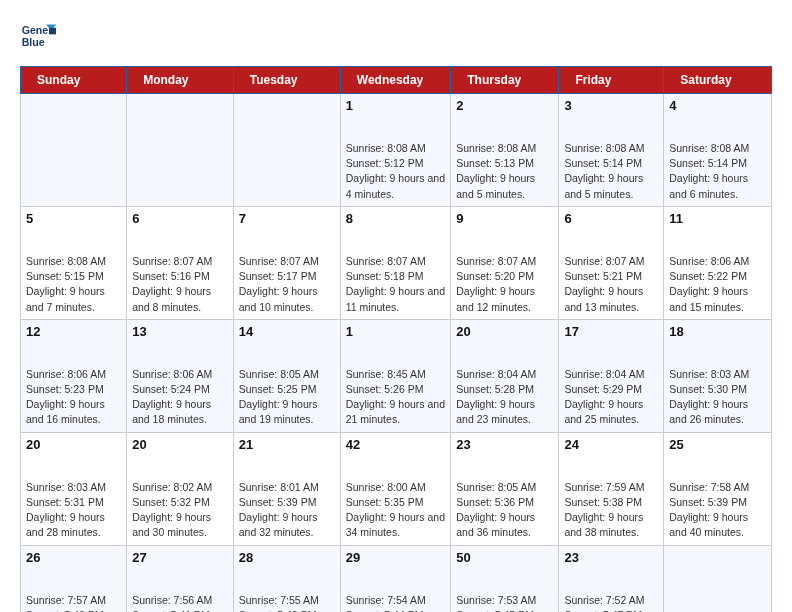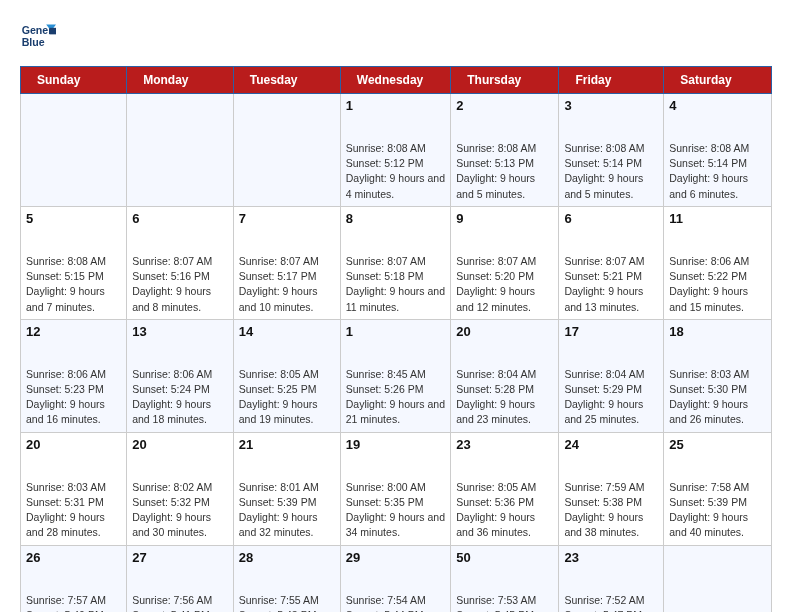--- a/index.html
+++ b/index.html
@@ -282,21 +282,21 @@
 and 30 minutes.</div>
           </td>
           <td>
             <span class="day-num">21</span>
             <div class="day-info">Sunrise: 8:01 AM
 Sunset: 5:39 PM
 Daylight: 9 hours
 and 32 minutes.</div>
           </td>
           <td>
-            <span class="day-num">19</span>
+            <span class="day-num">42</span>
             <div class="day-info">Sunrise: 8:00 AM
 Sunset: 5:35 PM
 Daylight: 9 hours
 and 34 minutes.</div>
           </td>
           <td>
             <span class="day-num">23</span>
             <div class="day-info">Sunrise: 8:05 AM
 Sunset: 5:36 PM
 Daylight: 9 hours

